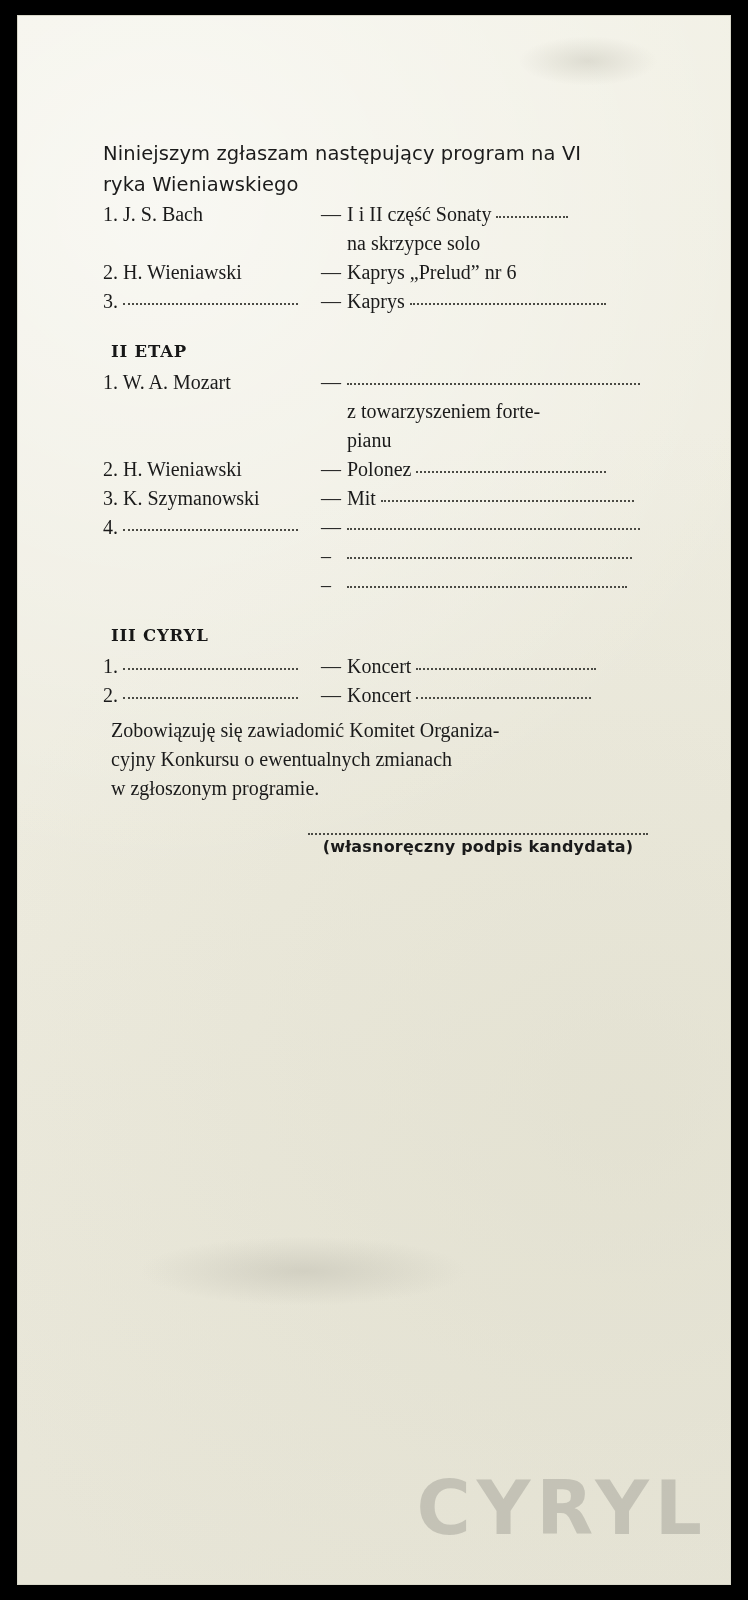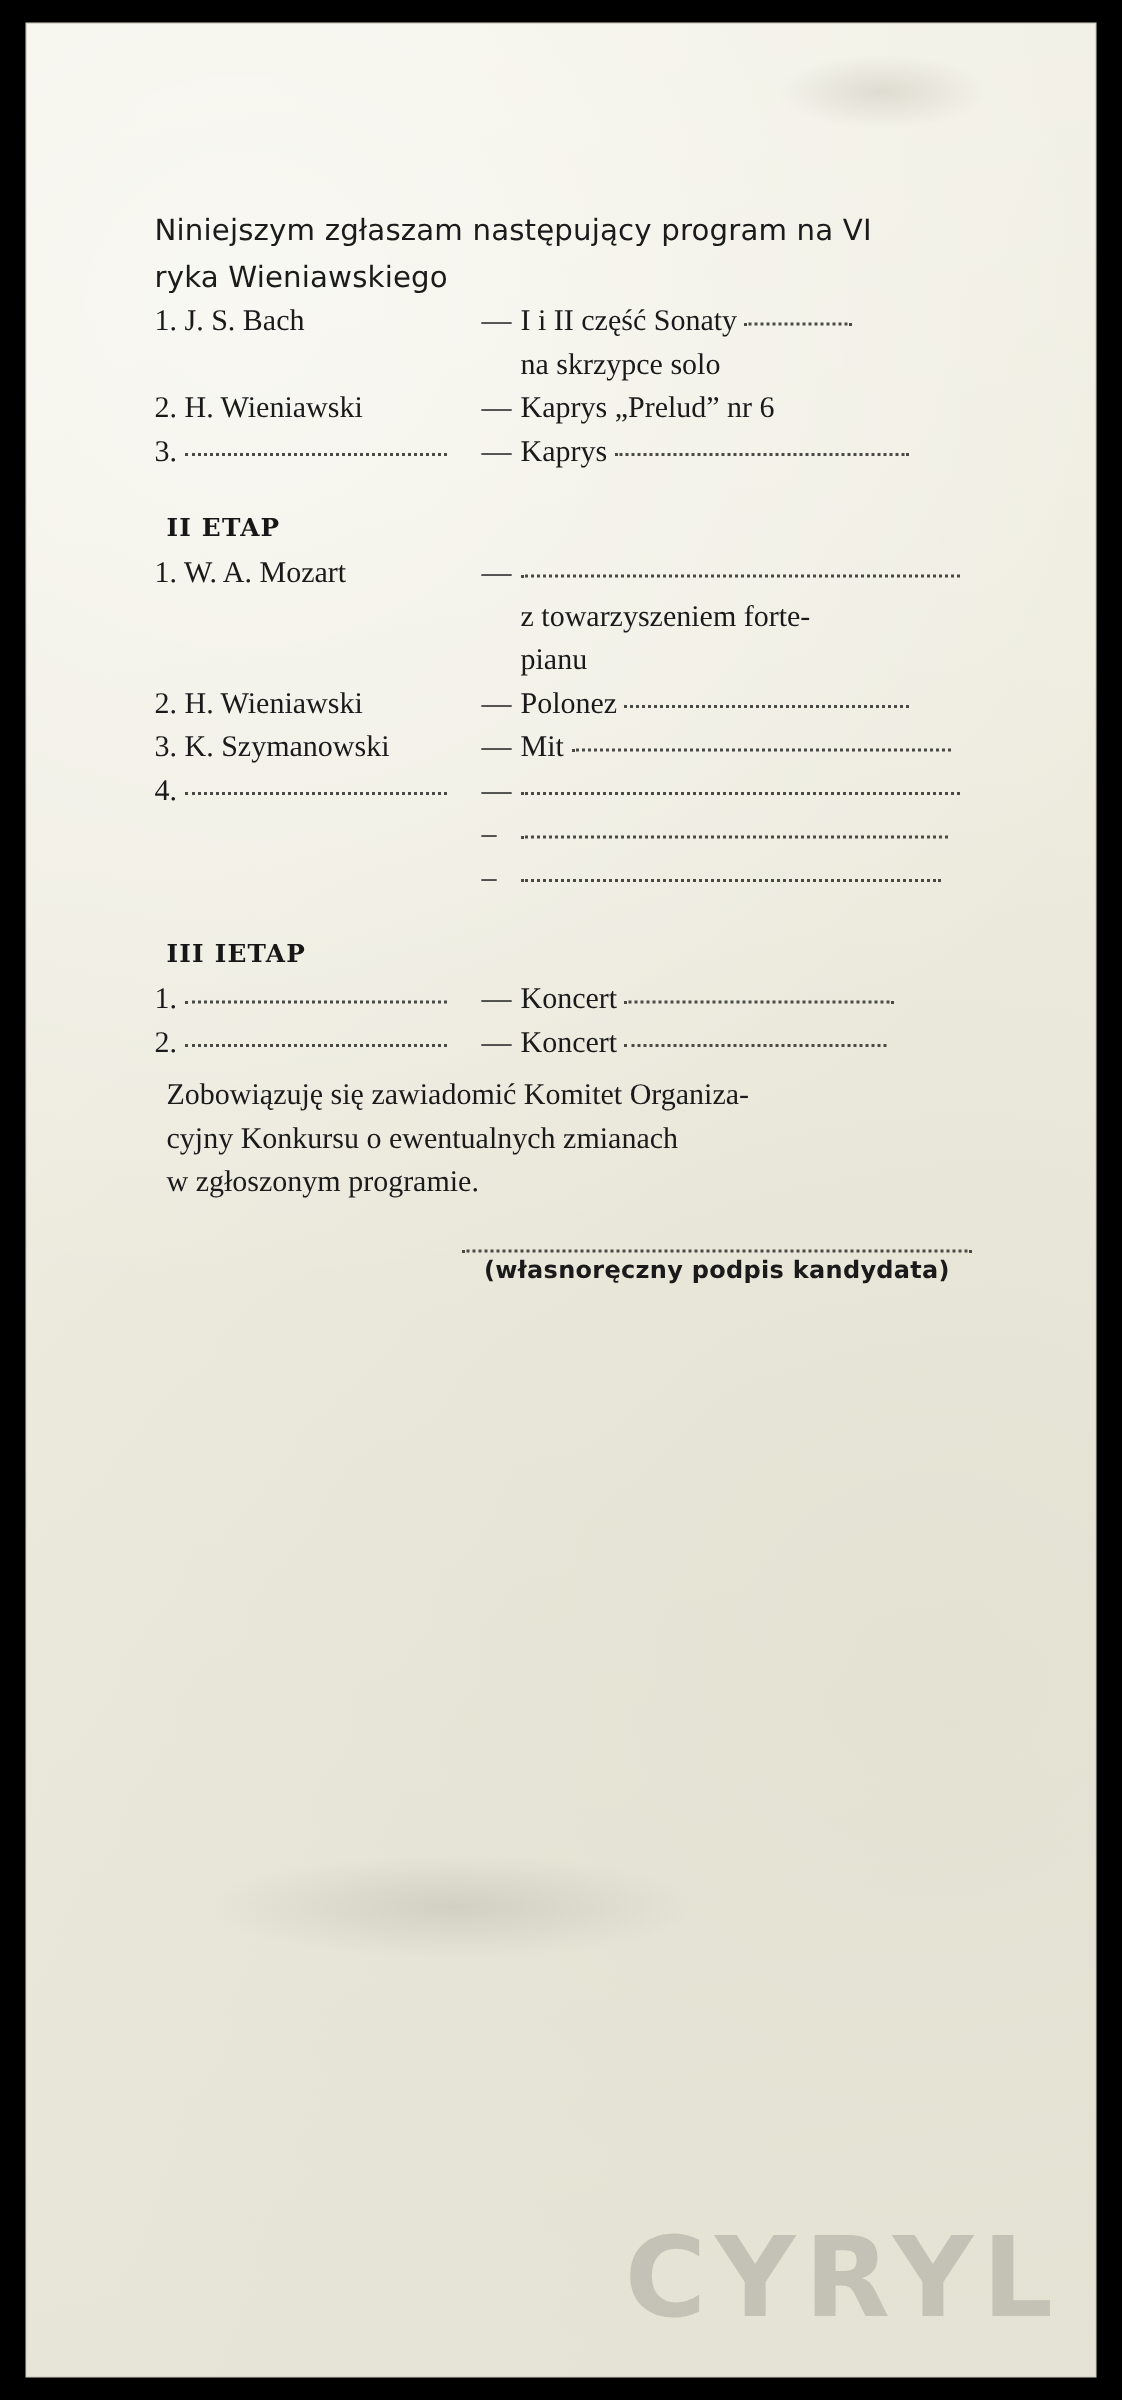--- a/index.html
+++ b/index.html
@@ -124,21 +124,21 @@
     font-size: 16px;
     font-weight: bold;
     color: #1a1a1a;
     margin-top: 2px;
     letter-spacing: 0.2px;
   }
 
   .watermark {
     position: absolute;
     right: 22px;
-    bottom: 22px;
+    bottom: 33px;
     font-family: "DejaVu Sans", sans-serif;
     font-weight: bold;
     font-size: 74px;
     letter-spacing: 6px;
     color: rgba(120,120,112,0.30);
     user-select: none;
   }
   .smudge1 {
     position: absolute;
     left: 120px; top: 1220px;
@@ -259,21 +259,21 @@
       <tr>
         <td class="num"></td>
         <td class="dash">–</td>
         <td class="desc">
           <span class="dots fill" style="width:280px"></span>
         </td>
       </tr>
     </tbody>
       </table>
 
-    <div class="stage-head">III IETAP</div>
+    <div class="stage-head">III CYRYL</div>
     <table class="rows">
       <tbody>
           <tr>
         <td class="num">
           <span>1.</span>
           <span class="dots" style="width:175px"></span>
         </td>
         <td class="dash">—</td>
         <td class="desc">
           <span>Koncert</span>

